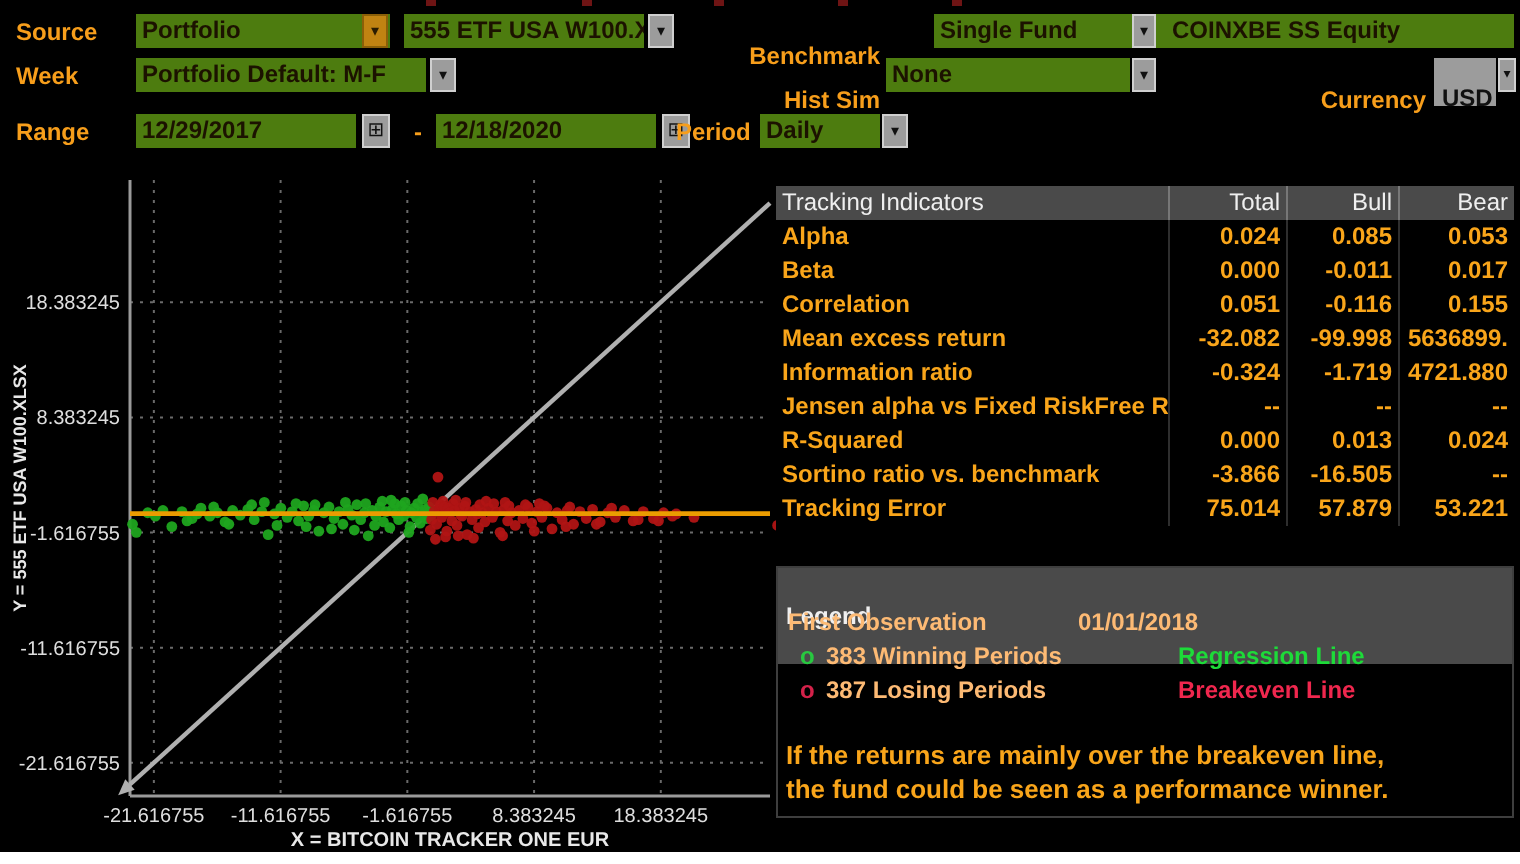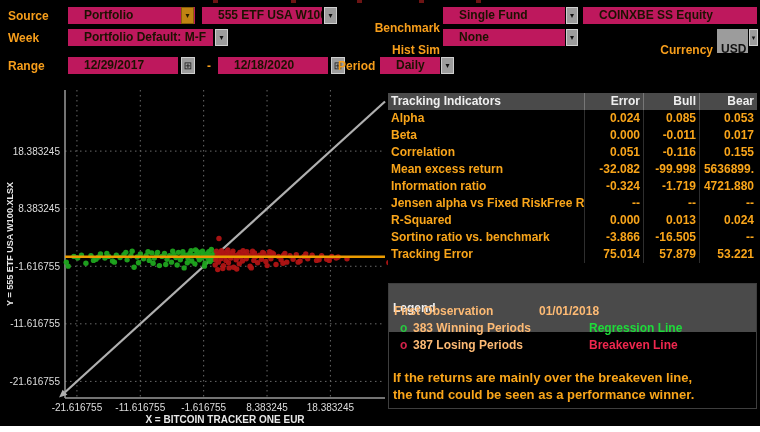--- a/index.html
+++ b/index.html
@@ -4,35 +4,35 @@
 <style>
   html,body{margin:0;padding:0;background:#c8c8c8;}
   .frame{position:relative;width:760px;height:432px;background:#ffffff;overflow:hidden;
          font-family:"Liberation Sans",sans-serif;}
   .screen{position:absolute;top:0;left:0;width:760px;height:426px;background:#000;}
   
   .tick-decor{position:absolute;top:0;width:5px;height:3px;background:#6e1414;}
   
   .lbl{position:absolute;height:18px;line-height:18px;color:#f79e1b;font-size:12px;font-weight:700;white-space:nowrap;}
   .lbl.r{text-align:right;margin-top:12px;}
-  .fld{position:absolute;height:17px;line-height:17px;background:#be185d;color:#1c1200;
-       font-size:12px;font-weight:700;padding:0 16px;box-sizing:border-box;white-space:nowrap;overflow:hidden;}
+  .fld{position:absolute;height:17px;line-height:17px;background:#4d7c0f;color:#1c1200;
+       font-size:12px;font-weight:700;padding:0 3px;box-sizing:border-box;white-space:nowrap;overflow:hidden;}
   .darr{position:absolute;height:17px;width:13px;line-height:16px;background:#c08312;border:1px solid #8a5f08;
         box-sizing:border-box;color:#2a1c00;font-size:8px;text-align:center;}
   .garr{position:absolute;height:17px;width:13px;line-height:16px;background:#9c9c9c;border:1px solid #cfcfcf;
         box-sizing:border-box;color:#111;font-size:8px;text-align:center;}
   .calbtn{position:absolute;height:17px;width:14px;line-height:16px;background:#9c9c9c;border:1px solid #cfcfcf;
         box-sizing:border-box;color:#111;font-size:10px;text-align:center;}
   .grayfld{position:absolute;height:17px;line-height:17px;background:#9c9c9c;color:#111;
         font-size:12px;font-weight:700;padding:12px 4px;box-sizing:border-box;}
   .dash{position:absolute;height:18px;line-height:18px;color:#f79e1b;font-size:12px;font-weight:700;}
   
   .panel{position:absolute;left:388px;top:93px;width:369px;}
   .thead{display:grid;grid-template-columns:196px 59px 56px 58px;background:#4a4a4a;height:17px;}
-  .thead div{color:#efefef;font-size:12px;font-weight:700;line-height:17px;padding:0 3px;white-space:nowrap;overflow:hidden;box-sizing:border-box;}
+  .thead div{color:#efefef;font-size:12px;font-weight:400;line-height:17px;padding:0 3px;white-space:nowrap;overflow:hidden;box-sizing:border-box;}
   .thead div.num{text-align:right;border-left:1px solid #777;}
   .trow{display:grid;grid-template-columns:196px 59px 56px 58px;height:17px;}
   .trow div{color:#f9a51a;font-size:12px;font-weight:700;line-height:17px;padding:0 3px;
             white-space:nowrap;overflow:hidden;box-sizing:border-box;}
   .trow div.num{text-align:right;border-left:1px solid #2e2e2e;}
   
   .legendbox{position:absolute;left:388px;top:283px;width:369px;height:126px;border:1px solid #3e3e3e;
              box-sizing:border-box;background:#000;}
   .legendbox .bar{height:16px;background:#4a4a4a;color:#efefef;font-size:12px;font-weight:700;
                   line-height:16px;padding:16px 4px;}
@@ -54,21 +54,21 @@
   <div class="tick-decor" style="left:357px"></div>
   <div class="tick-decor" style="left:419px"></div>
   <div class="tick-decor" style="left:476px"></div>
 
   <div class="lbl" style="left:8px;top:7px">Source</div>
   <div class="fld" style="left:68px;top:7px;width:127px">Portfolio</div>
   <div class="darr" style="left:181px;top:7px">▾</div>
   <div class="fld" style="left:202px;top:7px;width:120px">555 ETF USA W100.XLSX</div>
   <div class="garr" style="left:324px;top:7px">▾</div>
   <div class="lbl r" style="left:366px;top:7px;width:74px">Benchmark</div>
-  <div class="fld" style="left:443px;top:7px;width:122px">Single Fund</div>
+  <div class="fld" style="left:467px;top:7px;width:122px">Single Fund</div>
   <div class="garr" style="left:566px;top:7px;width:12px">▾</div>
   <div class="fld" style="left:583px;top:7px;width:174px">COINXBE SS Equity</div>
 
   <div class="lbl" style="left:8px;top:29px">Week</div>
   <div class="fld" style="left:68px;top:29px;width:145px">Portfolio Default: M-F</div>
   <div class="garr" style="left:215px;top:29px">▾</div>
   <div class="lbl r" style="left:380px;top:29px;width:60px">Hist Sim</div>
   <div class="fld" style="left:443px;top:29px;width:122px">None</div>
   <div class="garr" style="left:566px;top:29px;width:12px">▾</div>
   <div class="lbl r" style="left:660px;top:29px;width:53px">Currency</div>
@@ -284,21 +284,21 @@
           <circle cx="388.8019801980198" cy="178.71028037383178" r="2.7" fill="#b01414" fill-opacity="0.95"></circle>
           <line x1="65" y1="172.8151028037383" x2="385" y2="172.8151028037383" stroke="#eb9c00" stroke-width="2.4"></line>
           <text x="225" y="339" fill="#e8e8e8" font-size="10" font-weight="bold" text-anchor="middle" font-family="&quot;Liberation Sans&quot;,sans-serif">X = BITCOIN TRACKER ONE EUR</text>
           <text x="13" y="160" fill="#e8e8e8" font-size="9" font-weight="bold" text-anchor="middle" font-family="&quot;Liberation Sans&quot;,sans-serif" transform="rotate(-90 13 160)">Y = 555 ETF USA W100.XLSX</text>
         </svg>
   </div>
 
   <div class="panel">
     <div class="thead">
       <div>Tracking Indicators</div>
-      <div class="num">Error</div>
+      <div class="num">Total</div>
       <div class="num">Bull</div>
       <div class="num">Bear</div>
     </div>
     <div class="trow">
           <div>Alpha</div>
           <div class="num">0.024</div>
           <div class="num">0.085</div>
           <div class="num">0.053</div>
         </div>
     <div class="trow">

